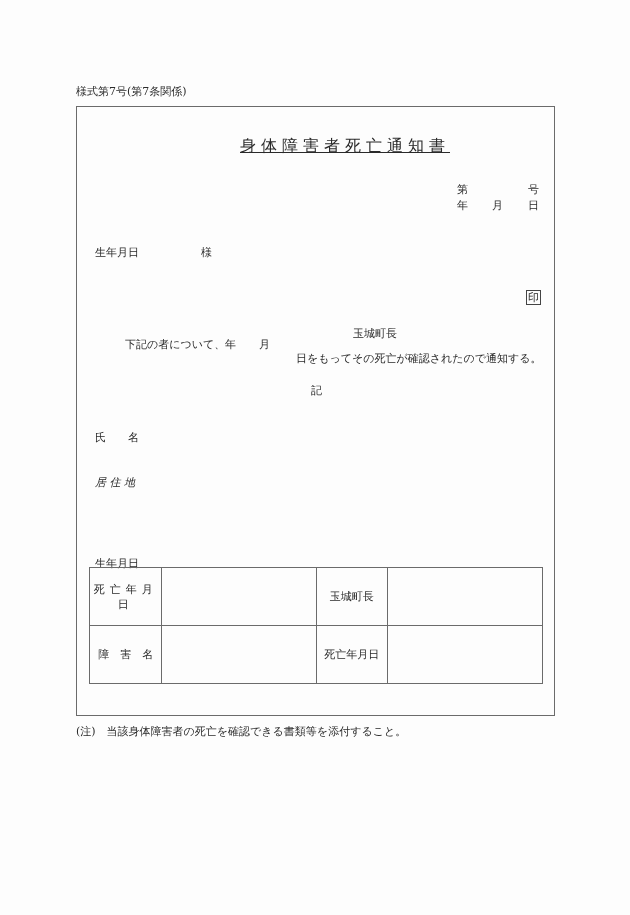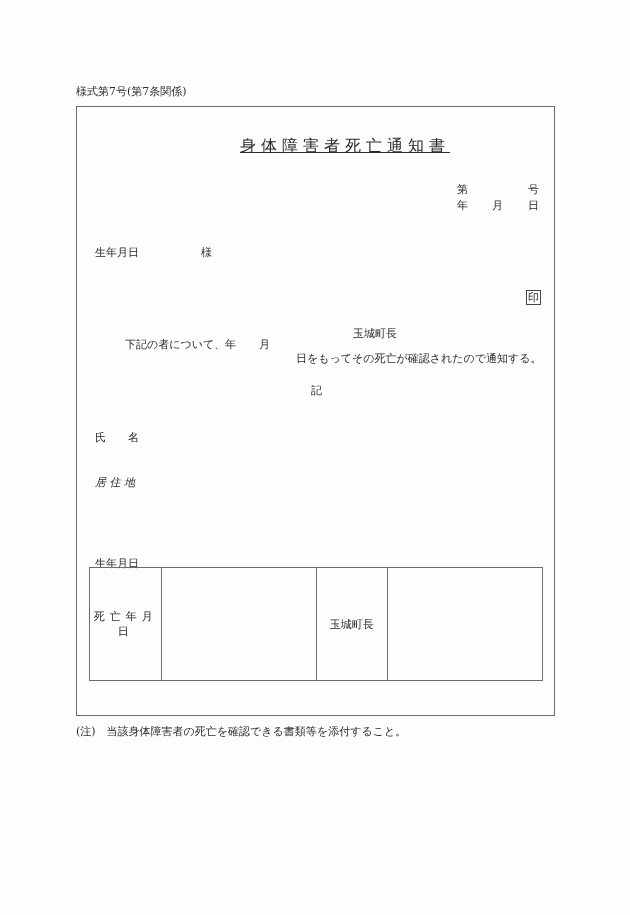--- a/index.html
+++ b/index.html
@@ -56,16 +56,22 @@
 <div class="abs" style="left:95px; top:523px;margin-top:35px;">生年月日</div>
 
 <table class="info">
   <tbody>
       <tr>
     <td class="c1 label sp-wide">死亡年月日</td>
     <td class="c2"></td>
     <td class="c3 label">玉城町長</td>
     <td class="c4"></td>
   </tr>
+  <tr>
+    <td class="c1 label">障　害　名</td>
+    <td class="c2"></td>
+    <td class="c3 label">死亡年月日</td>
+    <td class="c4"></td>
+  </tr>
 </tbody>
   </table>
 
 <div class="abs" style="left:76px; top:726px;">(注)　当該身体障害者の死亡を確認できる書類等を添付すること。</div>
 
 </body></html>

